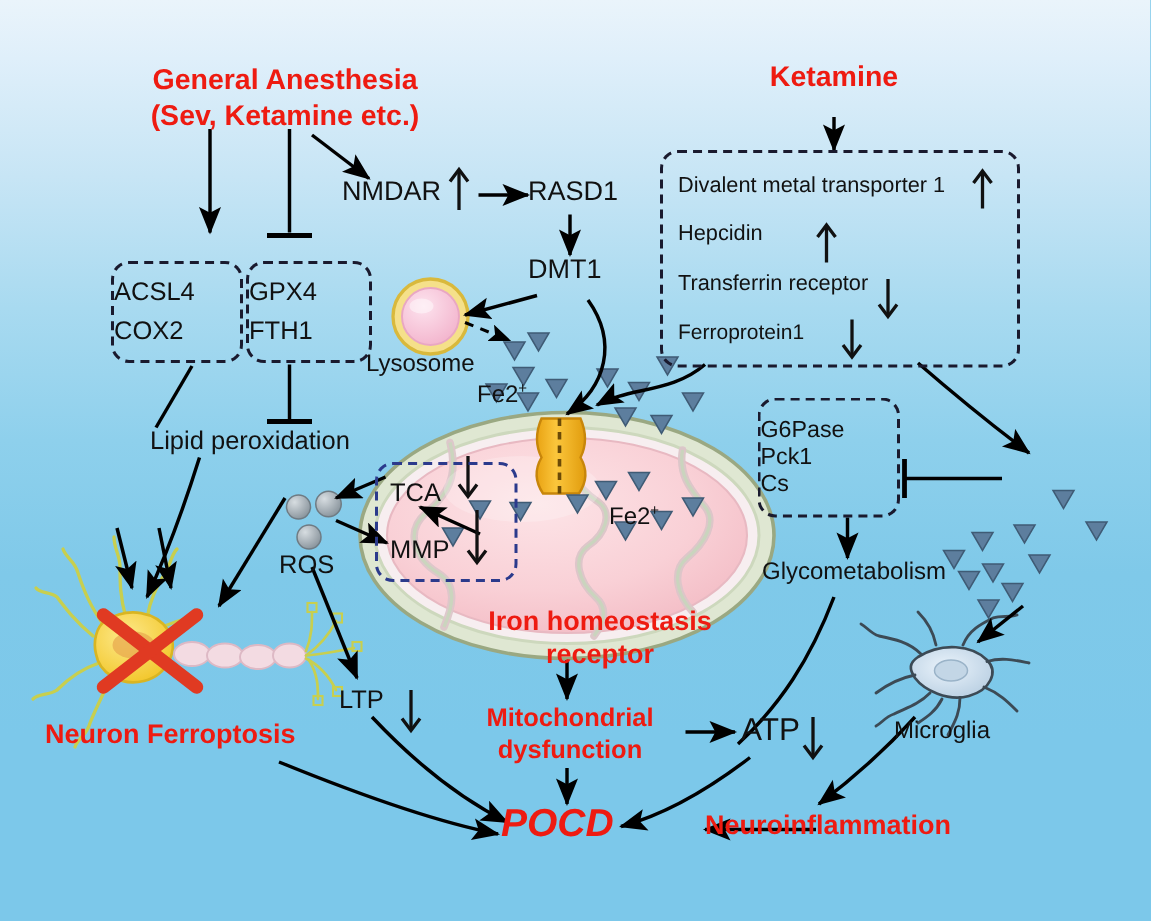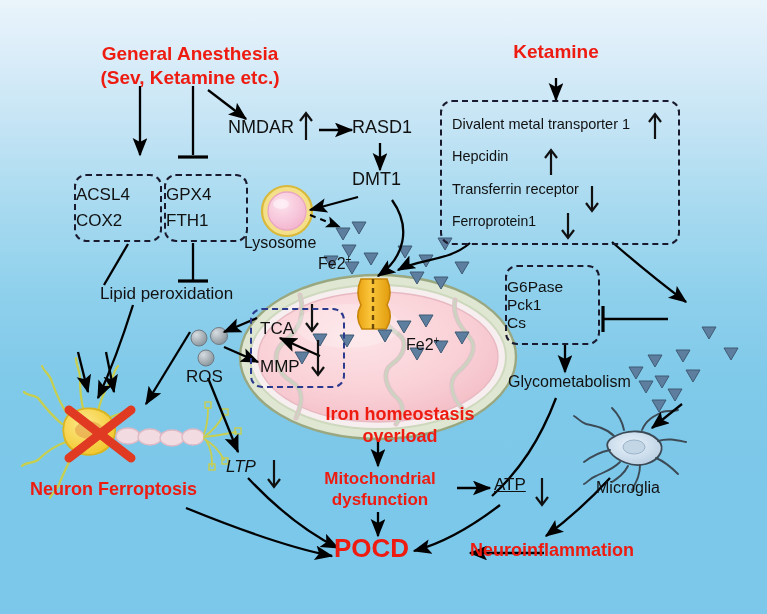--- a/index.html
+++ b/index.html
@@ -335,42 +335,42 @@
 
   <div class="lbl" style="left:186px;top:368px;font-size:17px;">ROS</div>
 
   <div class="dbox dbox-left" style="left:250px;top:308px;width:95px;height:80px;padding-left:8px;justify-content:space-around;background:transparent;border-color:#2b3a8c;">
     <div class="row" style="font-size:17px;">TCA</div>
     <div class="row" style="font-size:17px;">MMP</div>
   </div>
 
   <div class="lbl red ctr" style="left:300px;top:370px;width:200px;font-size:18px;margin-top:35px;">
     <div>Iron homeostasis</div>
-    <div style="margin-top:3px">overload</div>
+    <div style="margin-top:3px">receptor</div>
   </div>
 
   <div class="dbox" style="left:505px;top:265px;width:95px;height:80px;">
     <div class="row" style="font-size:15.5px;">G6Pase</div>
     <div class="row" style="font-size:15.5px;">Pck1</div>
     <div class="row" style="font-size:15.5px;">Cs</div>
   </div>
 
 
   <div class="lbl" style="left:508px;top:374px;font-size:16px;">Glycometabolism</div>
 
   <div class="lbl" style="left:596px;top:480px;font-size:16px;">Microglia</div>
 
   <div class="lbl red" style="left:30px;top:480px;font-size:18px;">Neuron Ferroptosis</div>
 
-  <div class="lbl" style="left:226px;top:458px;font-size:17px;font-style:italic;">LTP</div>
+  <div class="lbl" style="left:226px;top:458px;font-size:17px;">LTP</div>
 
   <div class="lbl red ctr" style="left:300px;top:470px;width:160px;font-size:17px;">
     <div>Mitochondrial</div>
     <div style="margin-top:3px">dysfunction</div>
   </div>
 
-  <div class="lbl" style="left:494px;top:476px;font-size:17px;text-decoration:underline;">ATP</div>
+  <div class="lbl" style="left:494px;top:476px;font-size:21px;">ATP</div>
 
   <div class="lbl red" style="left:470px;top:541px;font-size:18px;">Neuroinflammation</div>
 
-  <div class="lbl red" style="left:334px;top:535px;font-size:26px;">POCD</div>
+  <div class="lbl red" style="left:334px;top:535px;font-size:26px;font-style:italic;">POCD</div>
 
 </div>
 
 </body></html>

